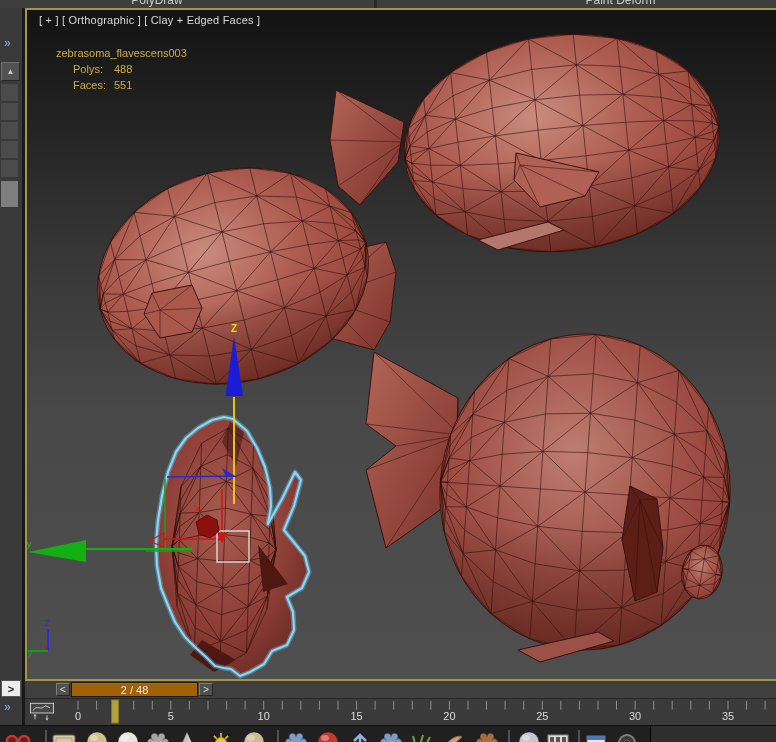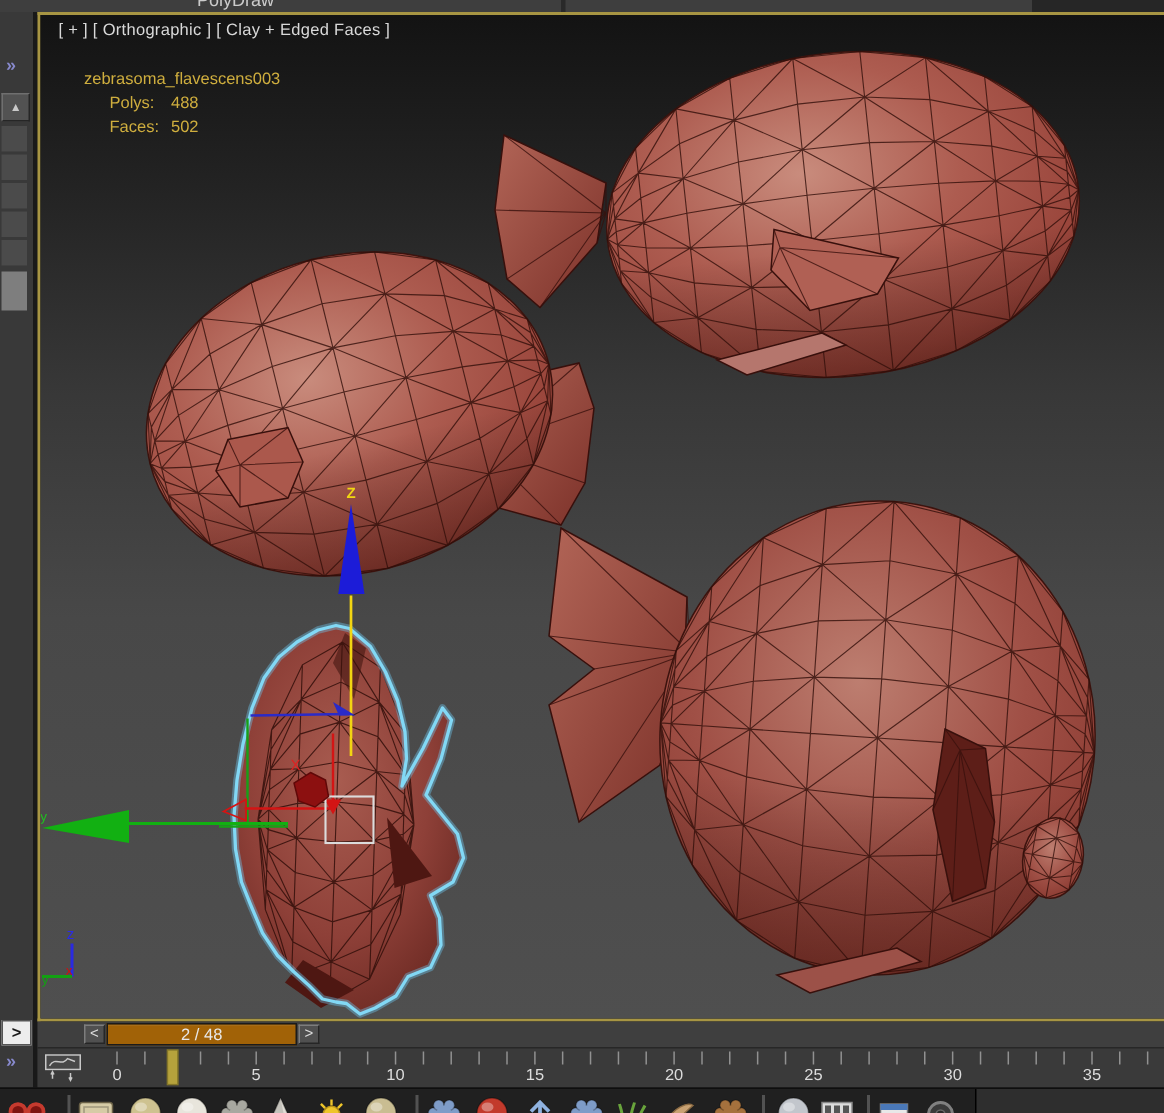--- a/index.html
+++ b/index.html
@@ -1,21 +1,21 @@
 <!DOCTYPE html>
 <html><head>
 <meta charset="utf-8">
 <style>
   html,body{margin:0;padding:0;background:#222;}
   *{box-sizing:border-box;}
   .screen{position:relative;width:776px;height:742px;overflow:hidden;
     font-family:"Liberation Sans",sans-serif;background:#262626;}
 
   
-  .ribbon{position:absolute;left:0;top:0;width:688px;height:8px;background:#3e3e3e;}
+  .ribbon{position:absolute;left:0;top:0;width:776px;height:8px;background:#3e3e3e;}
   .ribbon .panel{position:absolute;top:0;height:8px;overflow:hidden;}
   .ribbon .panel span{position:absolute;top:-7px;left:0;right:0;text-align:center;
     font-size:12px;color:#cscsc;color:#cbcbcb;white-space:nowrap;}
   .panel-left{left:0;width:374px;}
   .panel-left span{padding-right:60px;}
   .panel-right{left:377px;width:399px;}
   .panel-right span{padding-left:88px;}
   .ribbon .divider{position:absolute;left:374px;top:0;width:3px;height:8px;background:#292929;}
 
   
@@ -68,20 +68,23 @@
 </head>
 <body>
 
 <div class="screen">
 
   <div class="ribbon">
     <div class="panel panel-left">
       <span>PolyDraw</span>
     </div>
     <div class="divider"></div>
+    <div class="panel panel-right">
+      <span>Paint Deform</span>
+    </div>
   </div>
 
   <div class="left-strip">
     <div class="col"></div>
     <div class="chev" style="top:28px;">»</div>
     <div class="upbtn">▲</div>
     <div class="seg" style="top:76px;"></div>
     <div class="seg" style="top:95px;"></div>
     <div class="seg" style="top:114px;"></div>
     <div class="seg" style="top:133px;"></div>
@@ -204,21 +207,21 @@
       </svg>
       <div class="vp-label">[ + ] [ Orthographic ] [ Clay + Edged Faces ]</div>
       <div class="vp-stats">
         <div class="oname">zebrasoma_flavescens003</div>
         <div class="srow">
           <span class="slabel">Polys:</span>
           <span>488</span>
         </div>
         <div class="srow">
           <span class="slabel">Faces:</span>
-          <span>502</span>
+          <span>551</span>
         </div>
       </div>
     </div>
   </div>
 
   <div class="slider-row">
     <div class="tbtn" style="left:31px;">&lt;</div>
     <div class="frame-field">2 / 48</div>
     <div class="tbtn" style="left:174px;">&gt;</div>
   </div>

